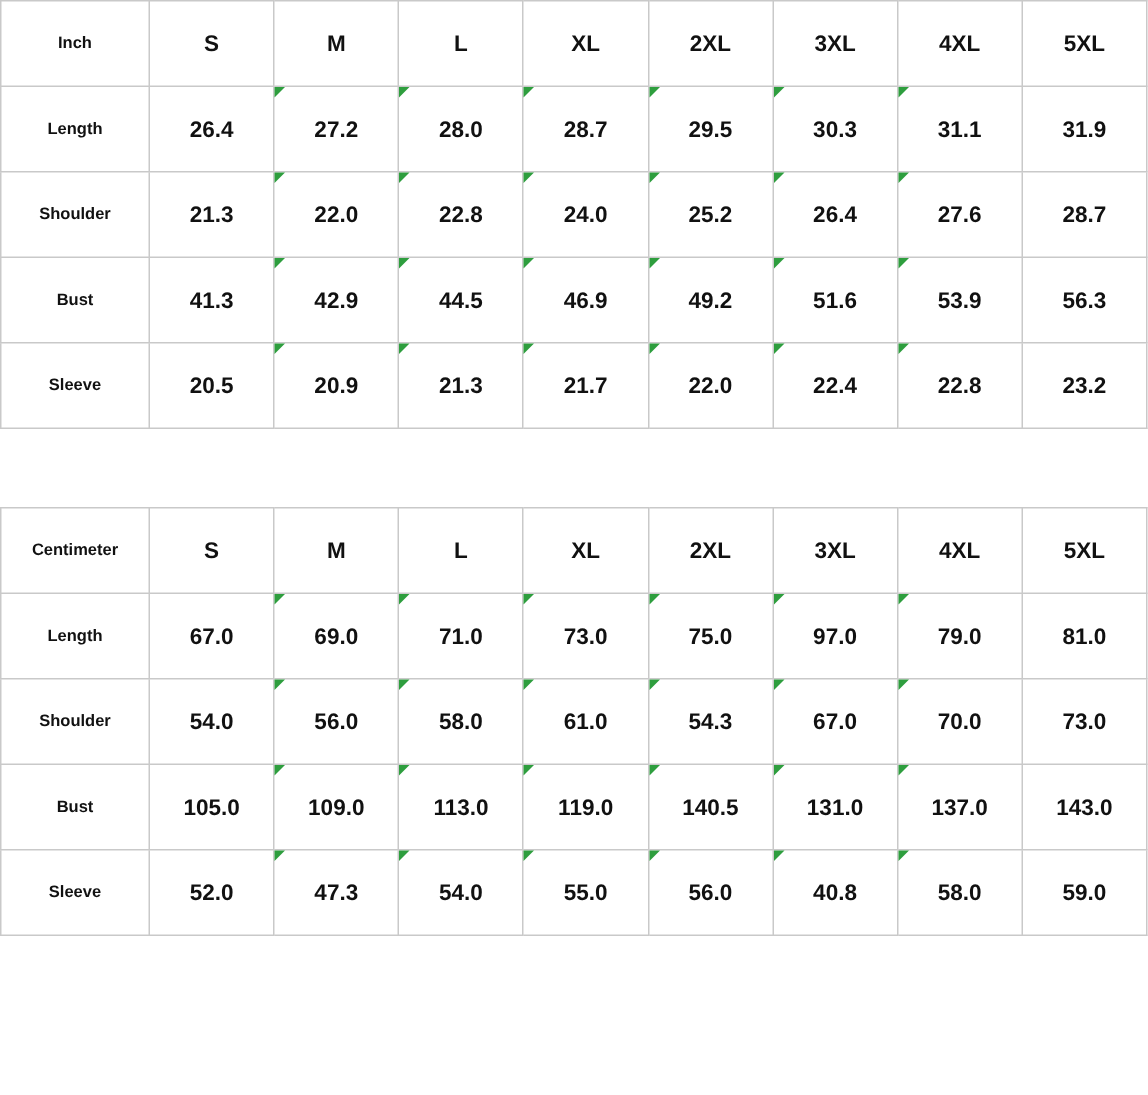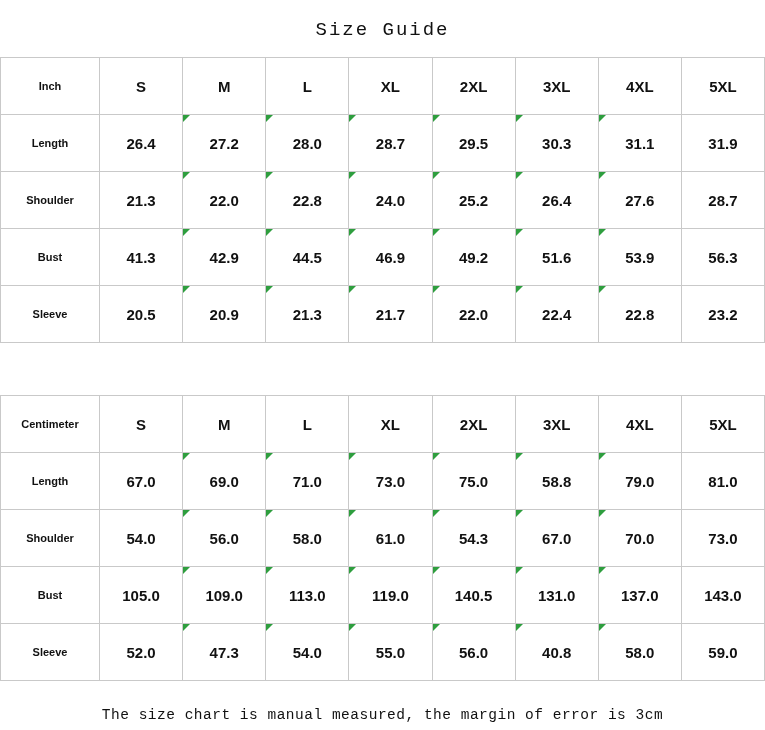--- a/index.html
+++ b/index.html
@@ -83,21 +83,20 @@
     height: 0;
     border-left: 7px solid #2e9e3e;
     border-bottom: 7px solid transparent;
   }
 </style>
 </head>
 <body>
 
 <div class="page">
 
-  <div class="title">Size Guide</div>
 
   <table class="size-table">
     <thead>
       <tr>
         <th class="unit-head">Inch</th>
         <th class="col-head">S</th>
         <th class="col-head">M</th>
         <th class="col-head">L</th>
         <th class="col-head">XL</th>
         <th class="col-head">2XL</th>
@@ -171,21 +170,21 @@
       </tr>
     </thead>
     <tbody>
       <tr>
         <td class="row-head">Length</td>
         <td class="val">67.0</td>
         <td class="val marker-cell">69.0</td>
         <td class="val marker-cell">71.0</td>
         <td class="val marker-cell">73.0</td>
         <td class="val marker-cell">75.0</td>
-        <td class="val marker-cell">58.8</td>
+        <td class="val marker-cell">97.0</td>
         <td class="val marker-cell">79.0</td>
         <td class="val">81.0</td>
       </tr>
       <tr>
         <td class="row-head">Shoulder</td>
         <td class="val">54.0</td>
         <td class="val marker-cell">56.0</td>
         <td class="val marker-cell">58.0</td>
         <td class="val marker-cell">61.0</td>
         <td class="val marker-cell">54.3</td>
@@ -211,15 +210,14 @@
         <td class="val marker-cell">54.0</td>
         <td class="val marker-cell">55.0</td>
         <td class="val marker-cell">56.0</td>
         <td class="val marker-cell">40.8</td>
         <td class="val marker-cell">58.0</td>
         <td class="val">59.0</td>
       </tr>
     </tbody>
   </table>
 
-  <div class="footnote">The size chart is manual measured, the margin of error is 3cm</div>
 
 </div>
 
 </body></html>

